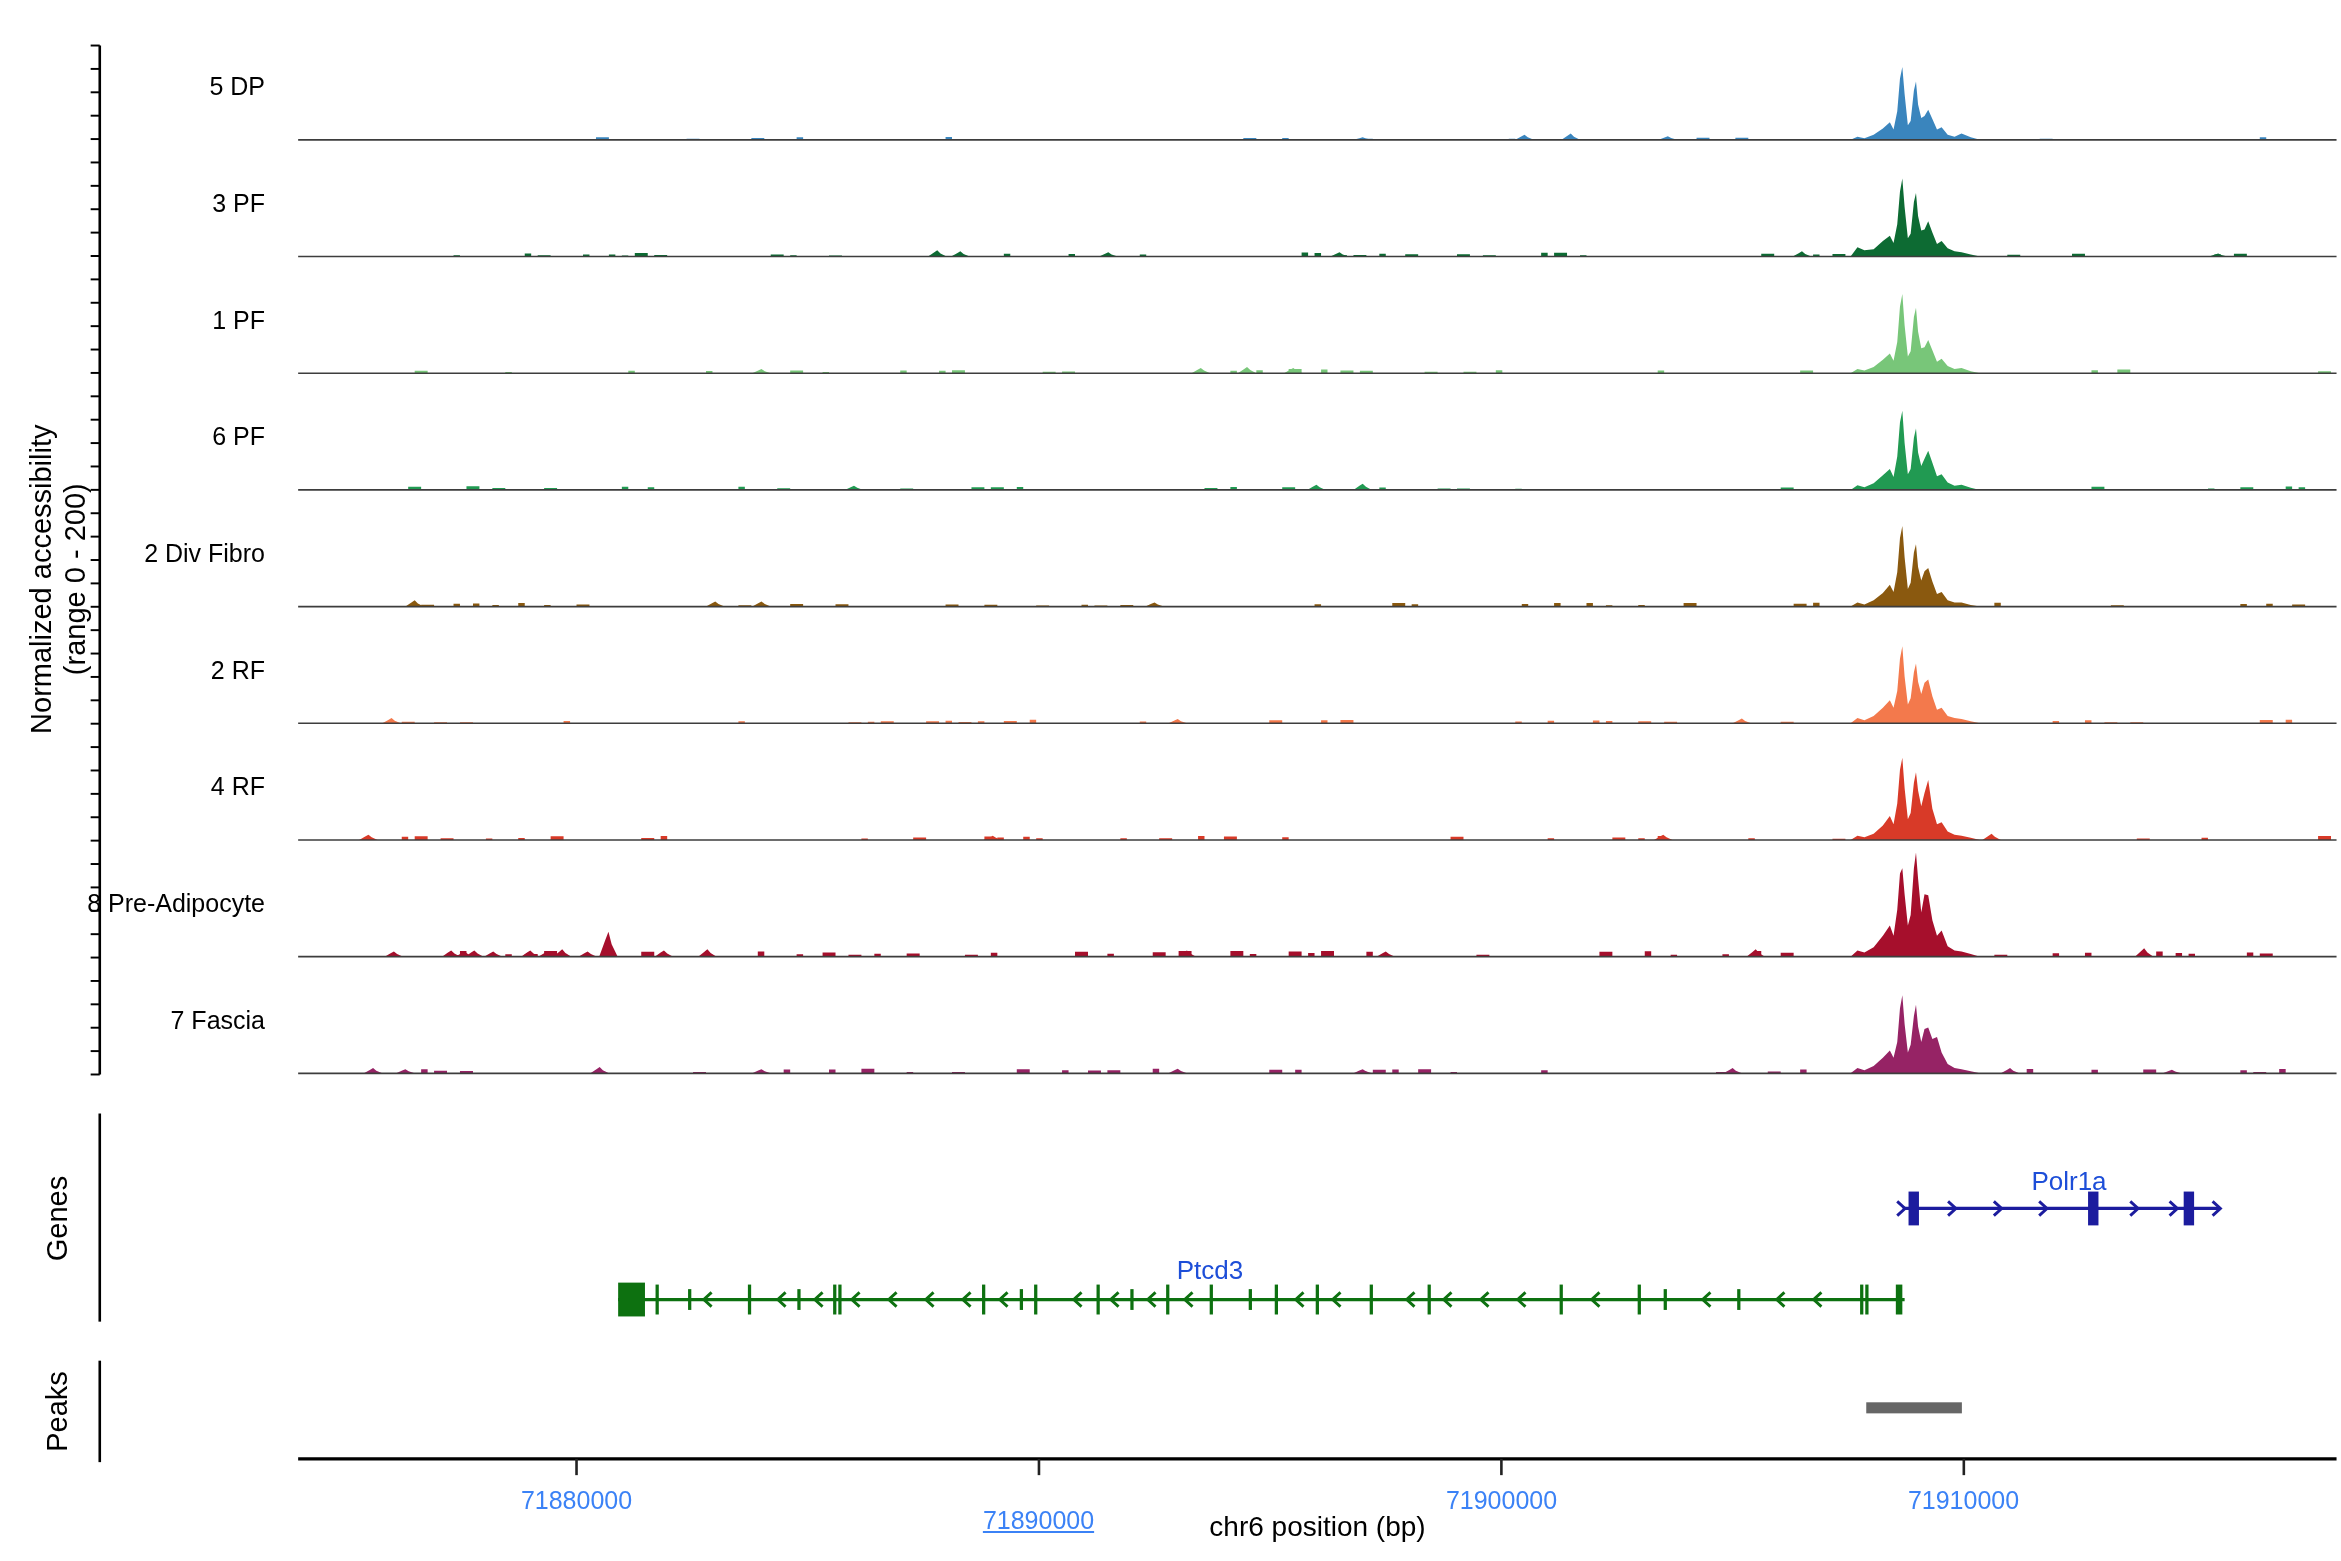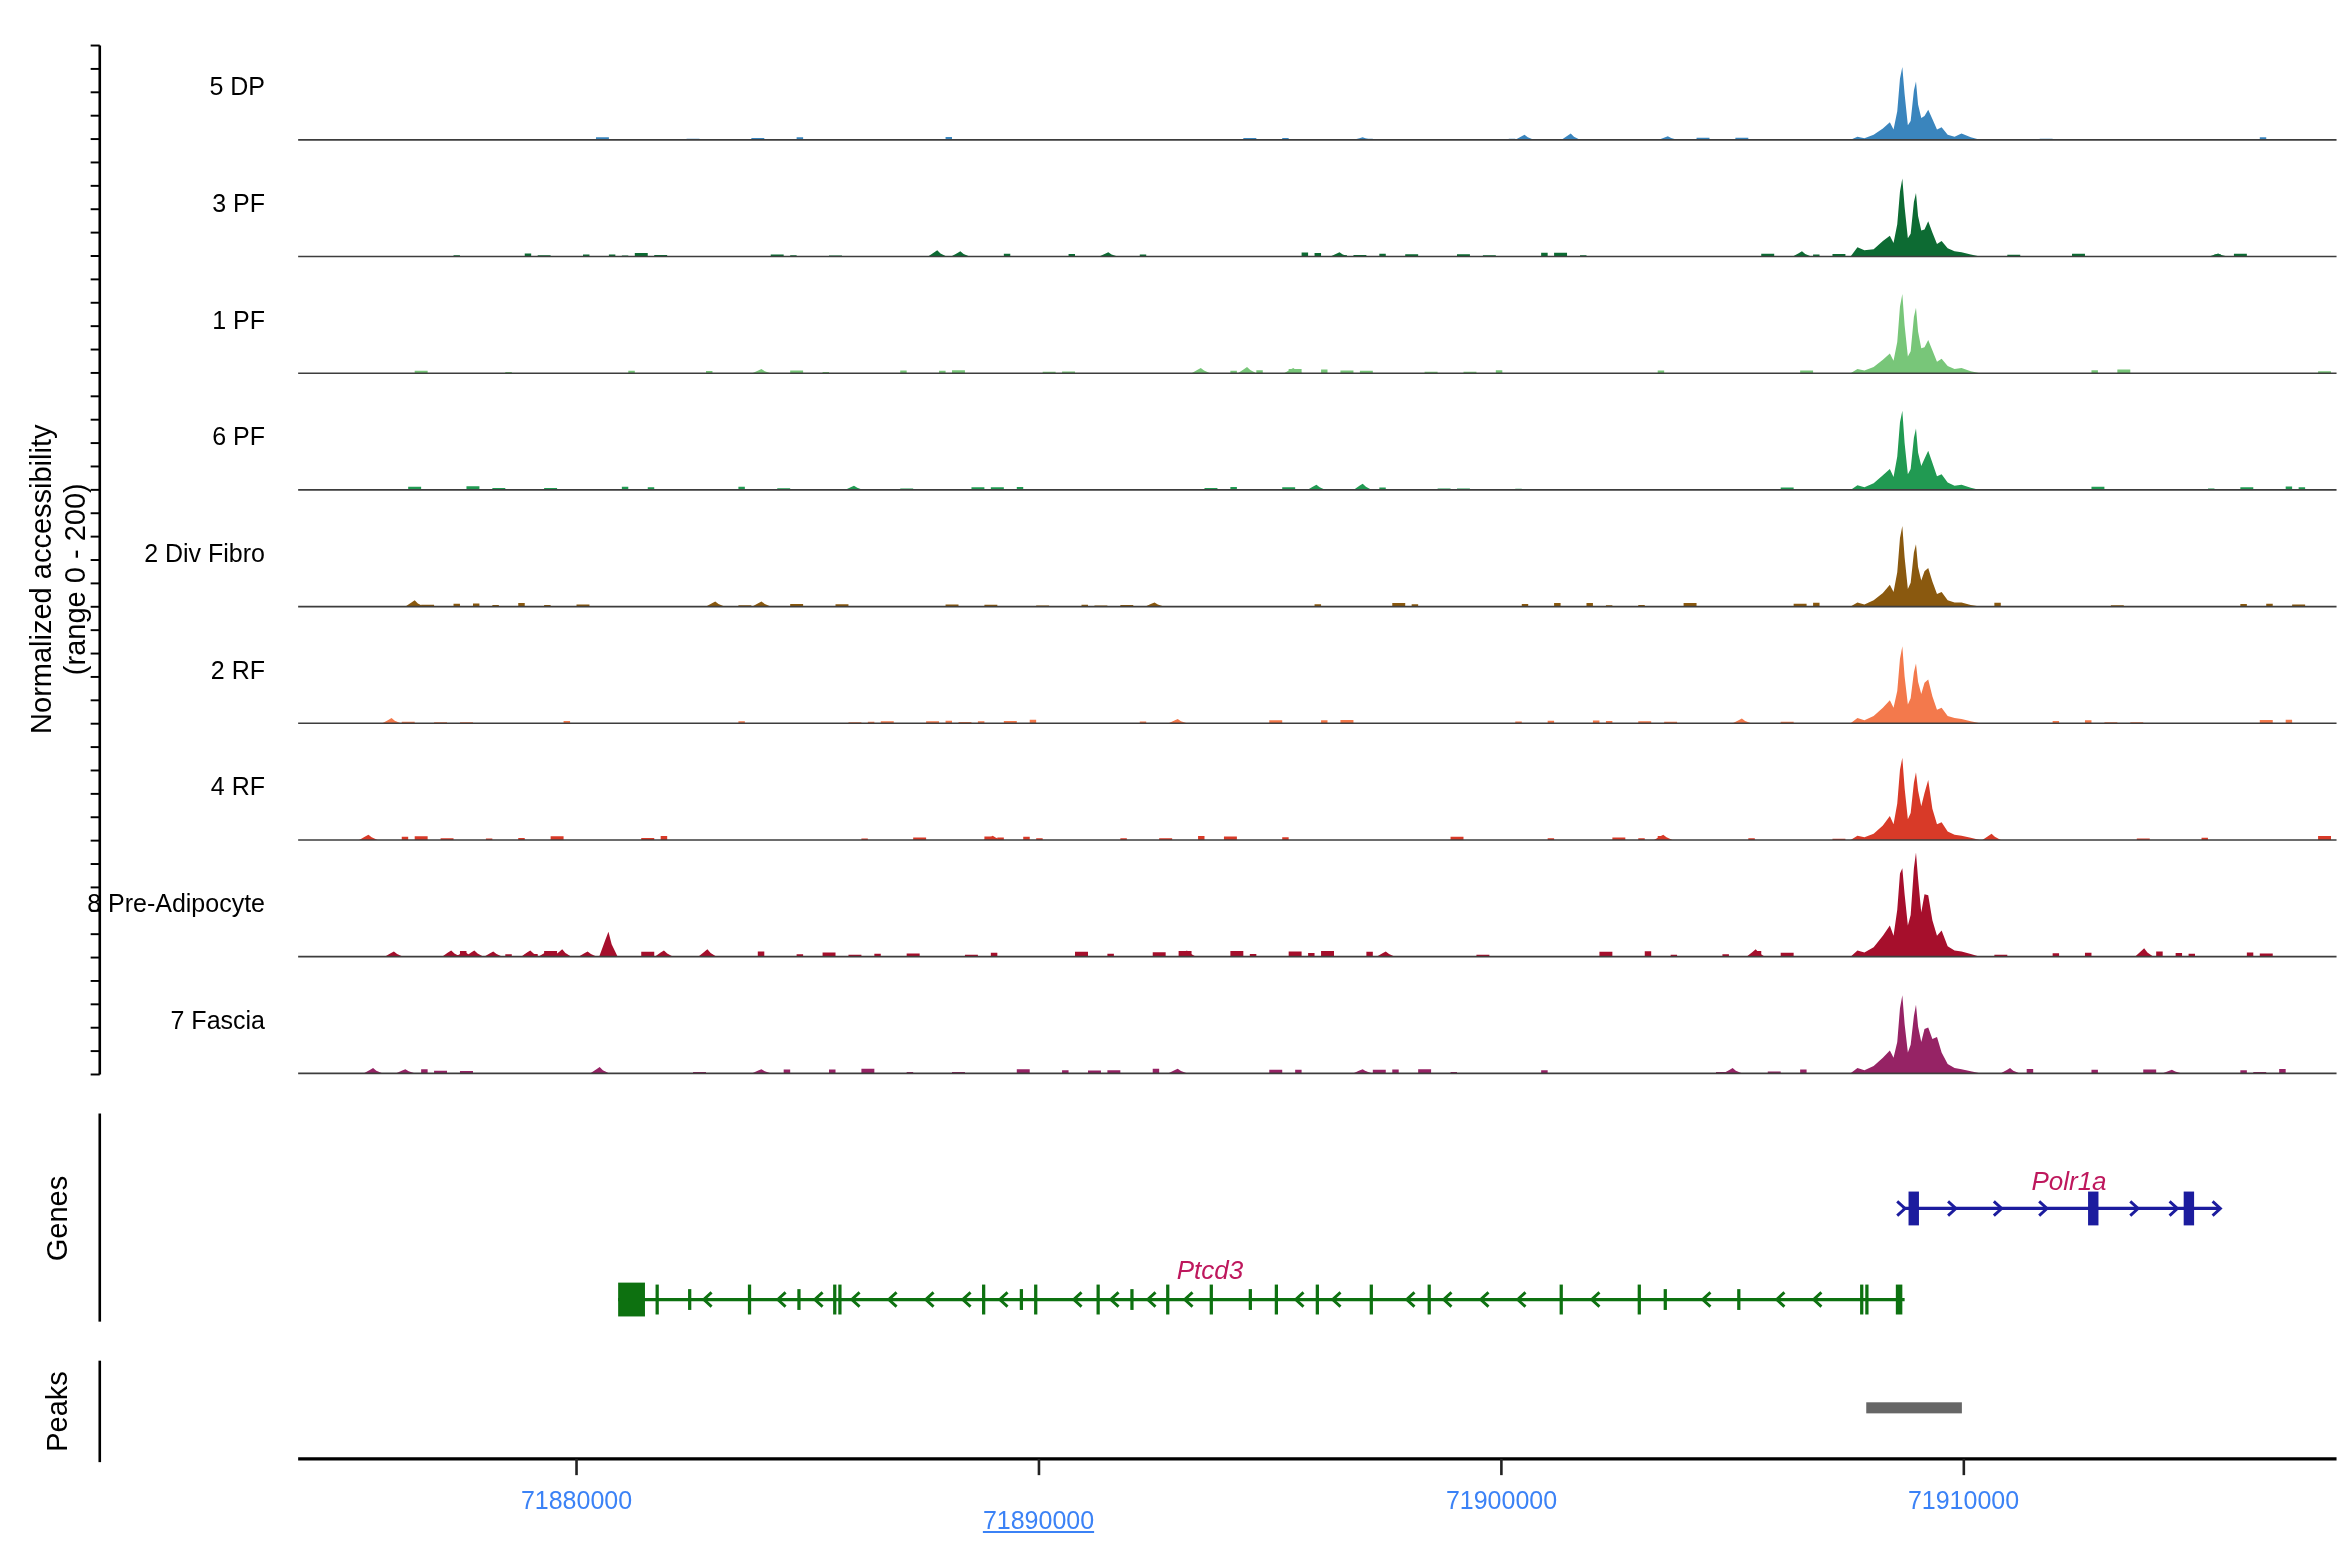--- a/index.html
+++ b/index.html
@@ -7,21 +7,21 @@
           font-family:"Liberation Sans","DejaVu Sans",sans-serif;}
   #plot-svg{position:absolute;left:0;top:0;}
   .abs{position:absolute;}
   .ylab{transform:rotate(-90deg);transform-origin:center;font-size:29px;color:#000;
         text-align:center;line-height:1.18;white-space:nowrap;}
   .track-label{font-size:25px;color:#000;text-align:right;white-space:nowrap;line-height:1;}
   .section-label{transform:rotate(-90deg);transform-origin:center;font-size:29px;color:#000;
         text-align:center;white-space:nowrap;line-height:1;}
   .xtick-label{font-size:25px;color:#3b82f6;text-align:center;white-space:nowrap;line-height:1;}
   .xaxis-title{font-size:28px;color:#000;text-align:center;white-space:nowrap;line-height:1;}
-  .gene-label{font-size:26px;color:#be185d;text-align:center;white-space:nowrap;line-height:1;font-style:italic;}
+  .gene-label{font-size:26px;color:#1d4ed8;text-align:center;white-space:nowrap;line-height:1;}
 </style>
 </head>
 <body>
 
 <div id="figure">
   <svg id="plot-svg" width="2342" height="1561" viewBox="0 0 3600 2400">
     <g id="yaxis-layer">
         <line x1="153" y1="70" x2="153" y2="1652" stroke="#000" stroke-width="4"></line>
         <line x1="139" y1="70" x2="153" y2="70" stroke="#000" stroke-width="3"></line>
         <line x1="139" y1="105.95454545454545" x2="153" y2="105.95454545454545" stroke="#000" stroke-width="3"></line>
@@ -230,14 +230,15 @@
   <div class="abs gene-label" style="left:1939px;top:1168px;width:260px;">Polr1a</div>
   <div class="abs gene-label" style="left:1080px;top:1257px;width:260px;">Ptcd3</div>
 
   <div id="xtick-labels">
       <div class="abs xtick-label" style="left: 479px; top: 1488px; width: 195px;">71880000</div>
       <div class="abs xtick-label" style="left: 941px; top: 1508px; width: 195px; text-decoration: underline;">71890000</div>
       <div class="abs xtick-label" style="left: 1404px; top: 1488px; width: 195px;">71900000</div>
       <div class="abs xtick-label" style="left: 1866px; top: 1488px; width: 195px;">71910000</div>
     </div>
 
+  <div class="abs xaxis-title" style="left:992px;top:1513px;width:651px;">chr6 position (bp)</div>
 </div>
 
 
 </body></html>

